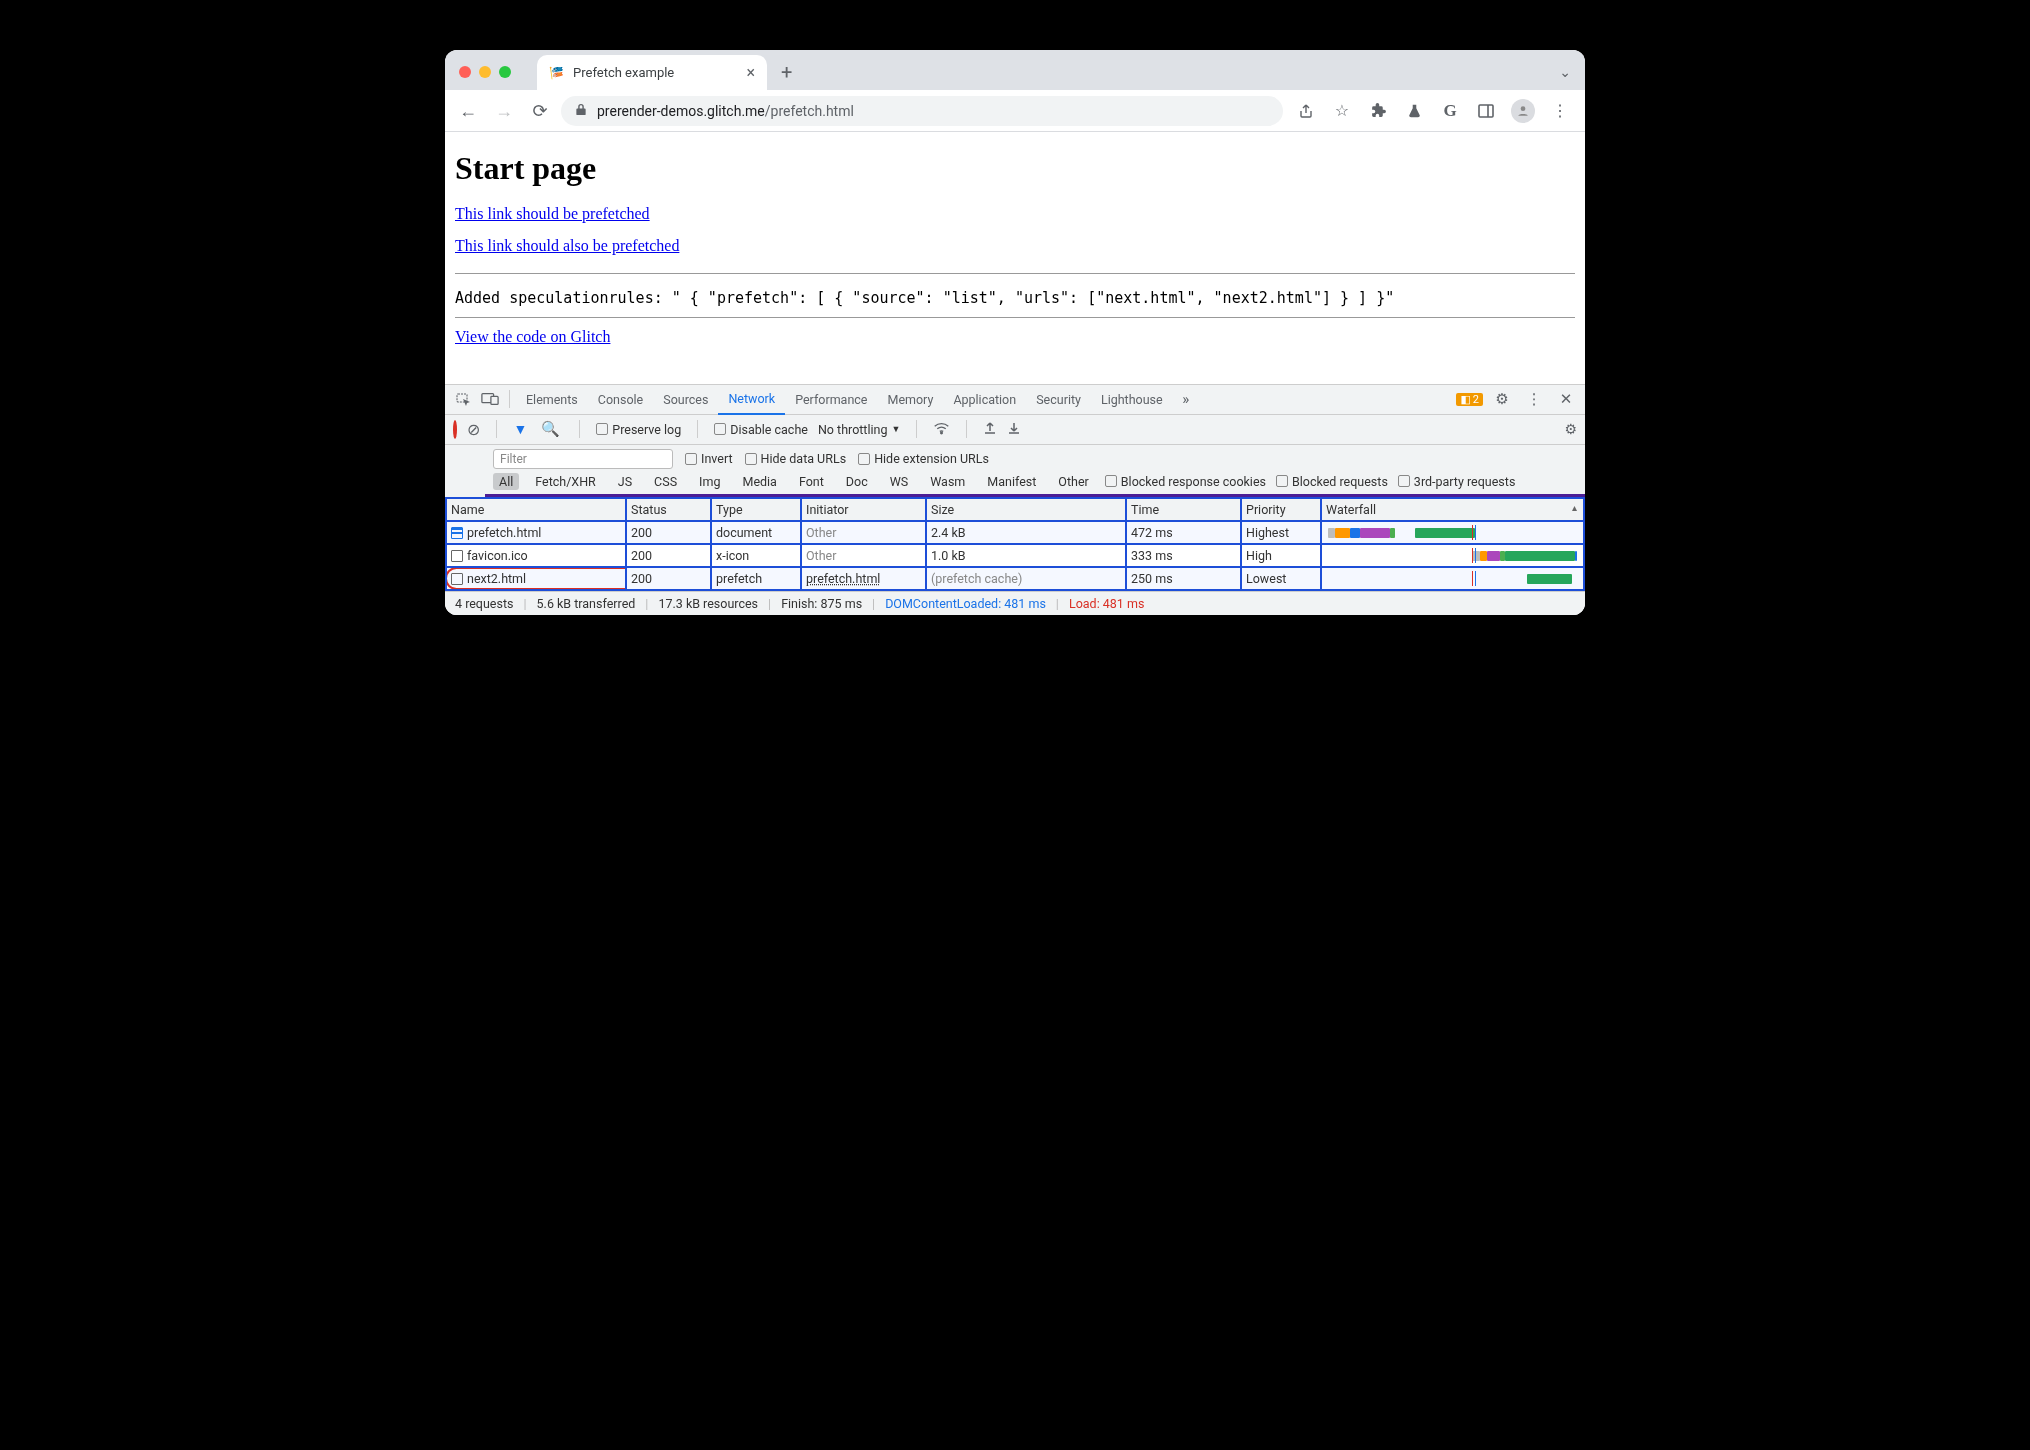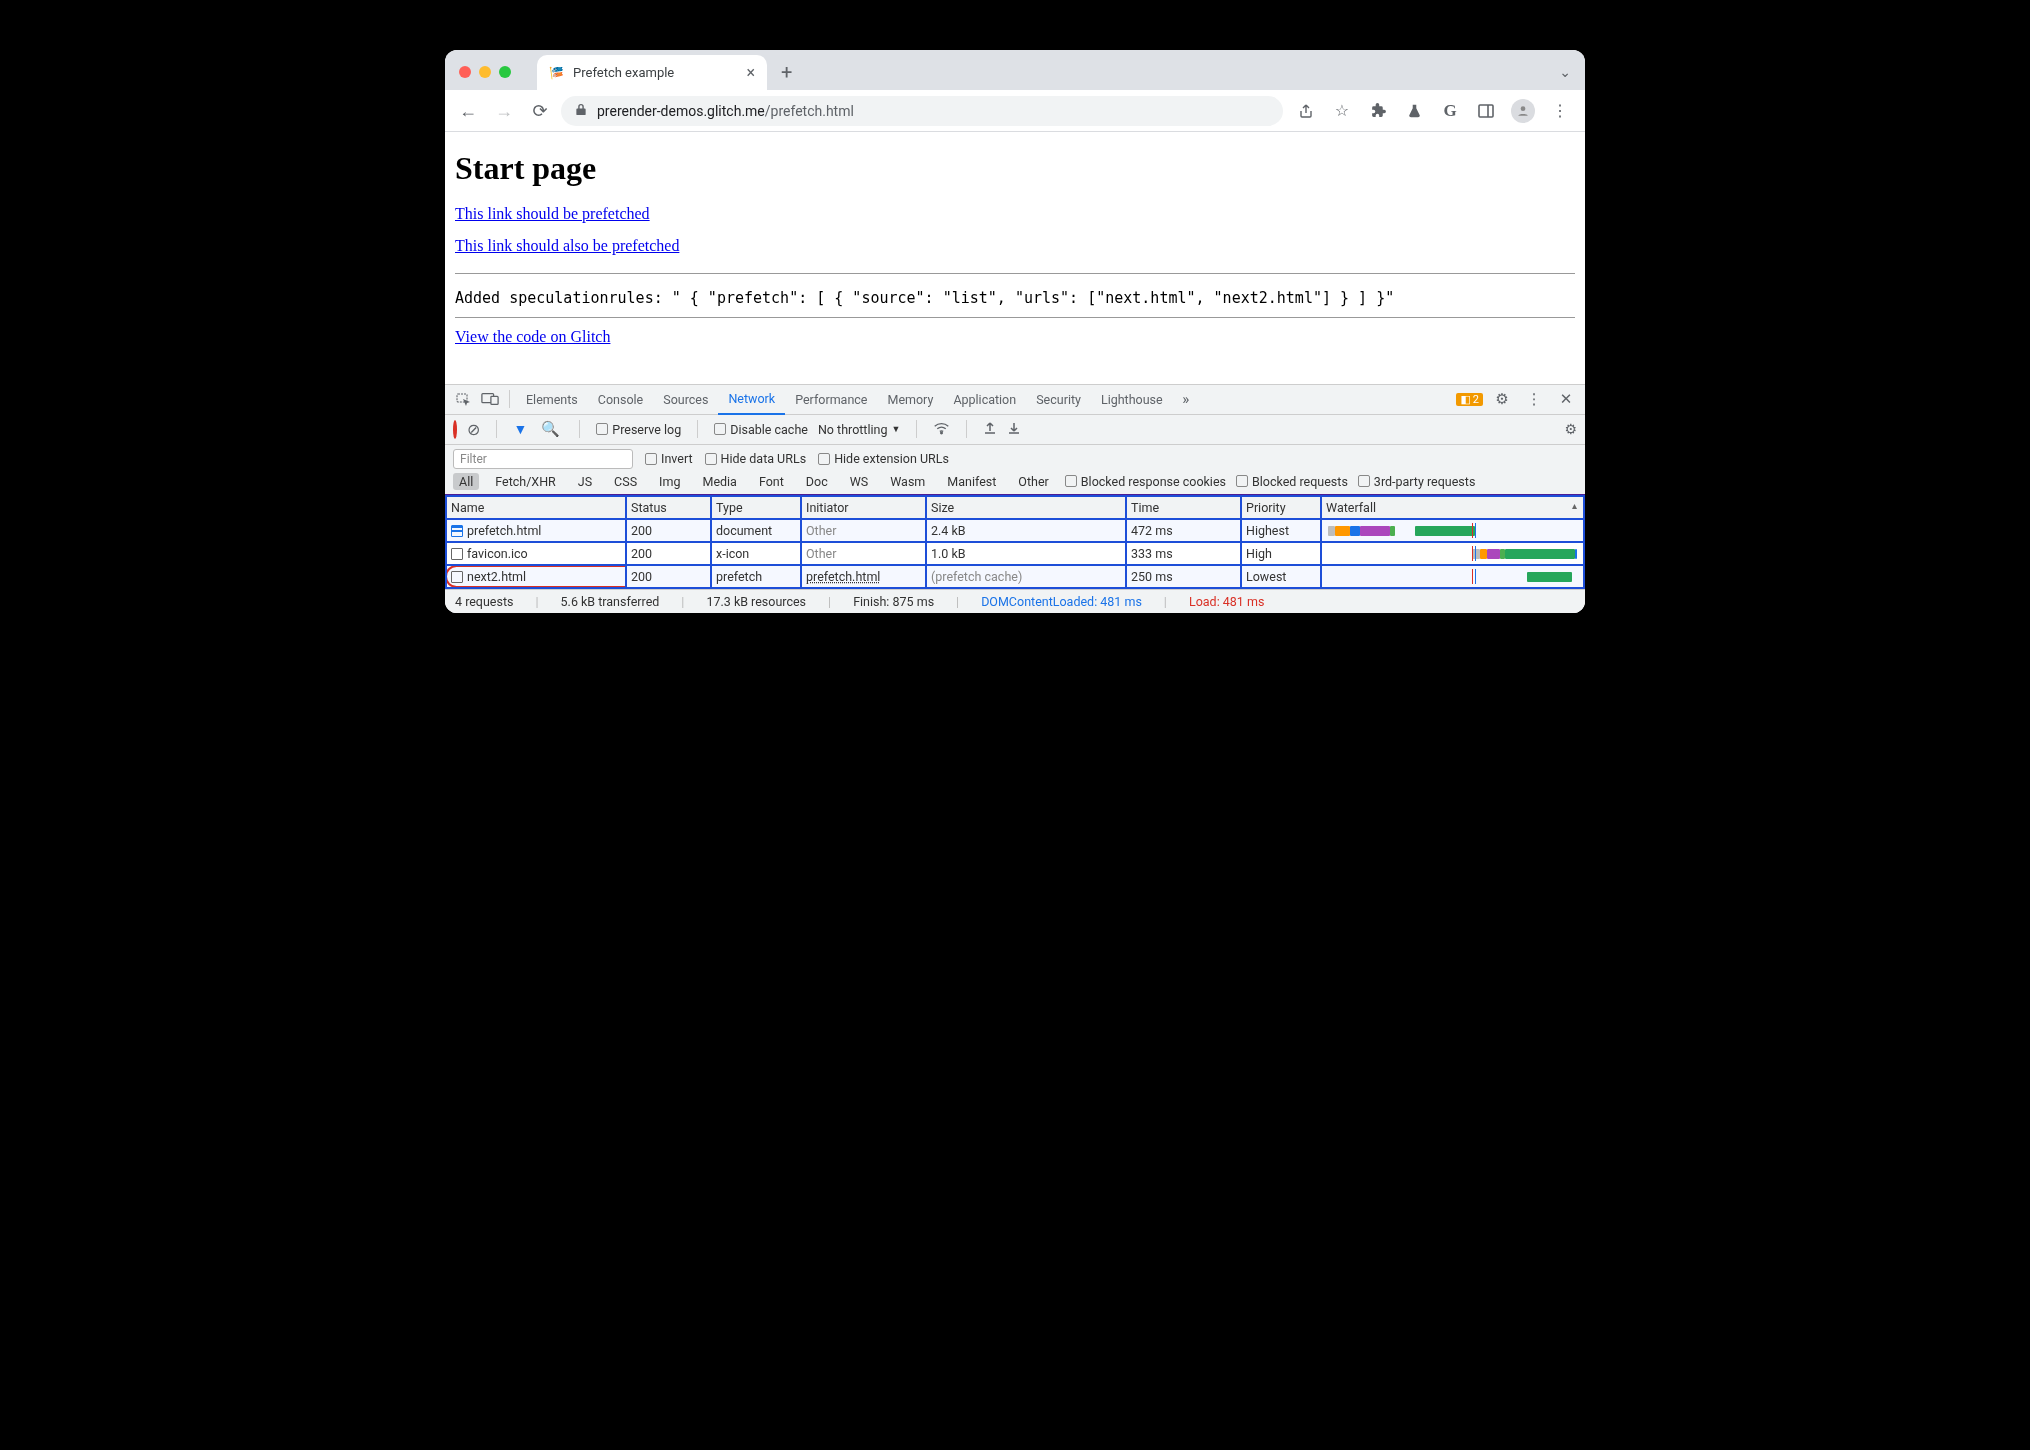--- a/index.html
+++ b/index.html
@@ -110,21 +110,22 @@
 .clear { font-size:16px; color:#5f6368; }
 .funnel { color:#1a73e8; font-size:14px;}
 .chk { display:flex; align-items:center; gap:4px; font-size:12.5px; }
 .cbox { width:12px;height:12px;border:1px solid #888; border-radius:2px; }
 .throttle { display:flex; align-items:center; gap:4px; }
 .dt-controls .ticon2 { font-size:14px; color:#5f6368; cursor:pointer; }
 .gear-right { margin-left:auto; }
 
 .dt-filterrow {
   padding: 4px 8px;
-  border-bottom:1px solid #4c1d95;
+  border-bottom:3px solid #4c1d95;
+  margin-left:40px;
 }
 .dt-filterrow .row { display:flex; align-items:center; gap:12px; flex-wrap:wrap; }
 .filter-input {
   border:1px solid #bbb; background:#fff; padding:2px 6px; font-size:12px; width:180px; border-radius:3px; color:#888;
 }
 .pill { padding: 1px 6px; border-radius:3px; cursor:pointer; font-size:12.5px; }
 .pill.active { background:#c8cacc; }
 .filters-line2 { display:flex; align-items:center; gap:10px; margin-top:4px; flex-wrap:wrap; font-size:12.5px; }
 
 
@@ -144,21 +145,21 @@
 .cache { color:#888; }
 
 .waterfall-cell { position:relative; height:16px; padding:0; }
 .wf-wrap { position:relative; height:100%; margin:0 2px; }
 .bar { position:absolute; top:3px; height:10px; border-radius:1px; }
 .red-line { position:absolute; top:0; bottom:0; width:1px; background:#d93025; }
 .blue-line { position:absolute; top:0; bottom:0; width:1px; background:#1a73e8; }
 
 
 .dt-footer {
-  display:flex; align-items:center; gap: 22px;
+  display:flex; align-items:center; gap: 10px;
   padding: 4px 10px;
   border-top:1px solid #cdcdcd;
   font-size:12.5px;
   background:#f1f3f4;
 }
 .dt-footer .sep { color:#bbb; }
 .dcl { color:#1a73e8; }
 .load { color:#d93025; }
 
 

